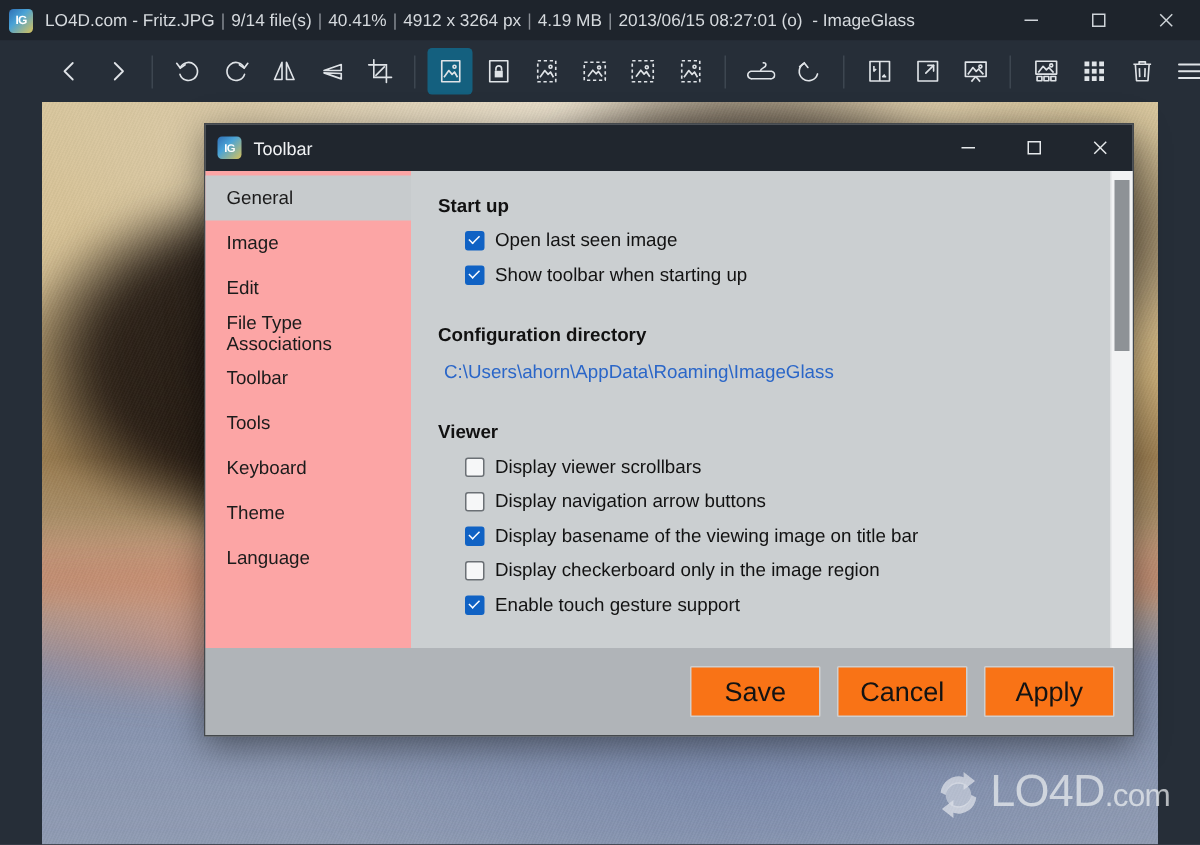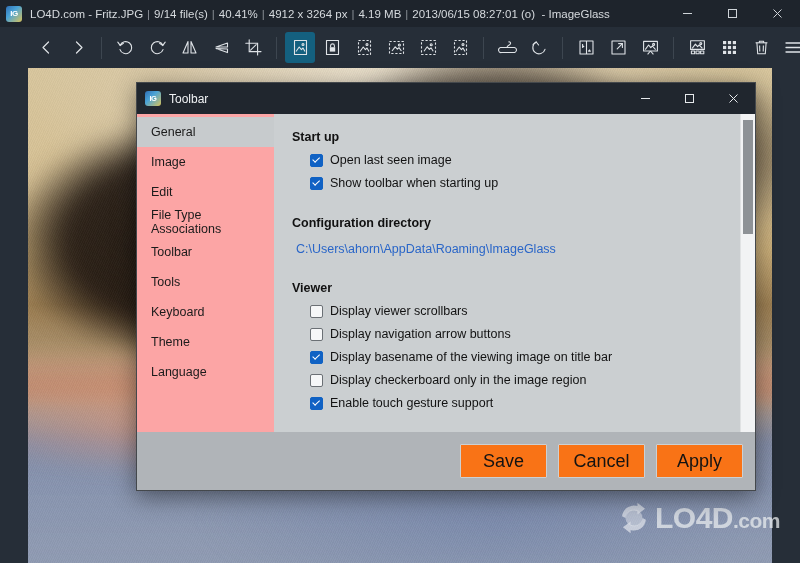--- a/index.html
+++ b/index.html
@@ -128,23 +128,23 @@
       radial-gradient(ellipse 50% 20% at 62% 88%, rgba(110,128,168,0.55) 0%, rgba(110,128,168,0) 75%);
     filter: blur(9px);
   }
   .photo .grain {
     background-image:
       repeating-linear-gradient(115deg, rgba(255,255,255,0.035) 0 1px, rgba(0,0,0,0.03) 1px 2px);
     opacity: .7;
   }
 
   .watermark {
-    position: absolute; right: 20px; bottom: 28px;
-    display: flex; align-items: center;
-    opacity: .72; pointer-events: none; font-weight: bold;
+    position: absolute; right: 20px; bottom: 16px;
+    display: flex; 
+    opacity: .72; pointer-events: none;
   }
   .wm-icon { width: 34px; height: 34px; margin-right: 4px; }
   .wm-text {
     font-size: 30px; color: #eceff1;
     font-family: "Liberation Sans", sans-serif;
     letter-spacing: -0.5px; line-height: 1;
   }
   .wm-text .small { font-size: 21px; }
 
   

